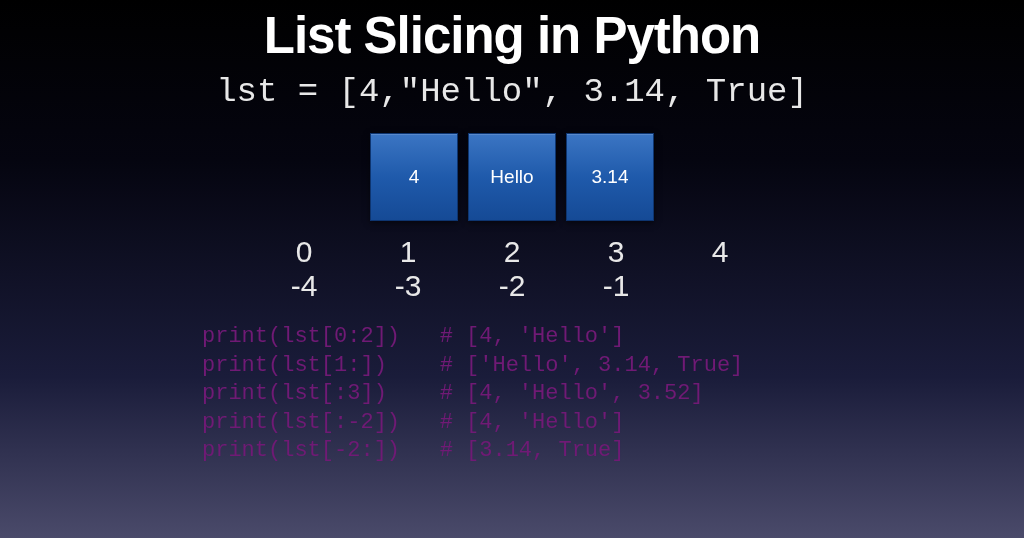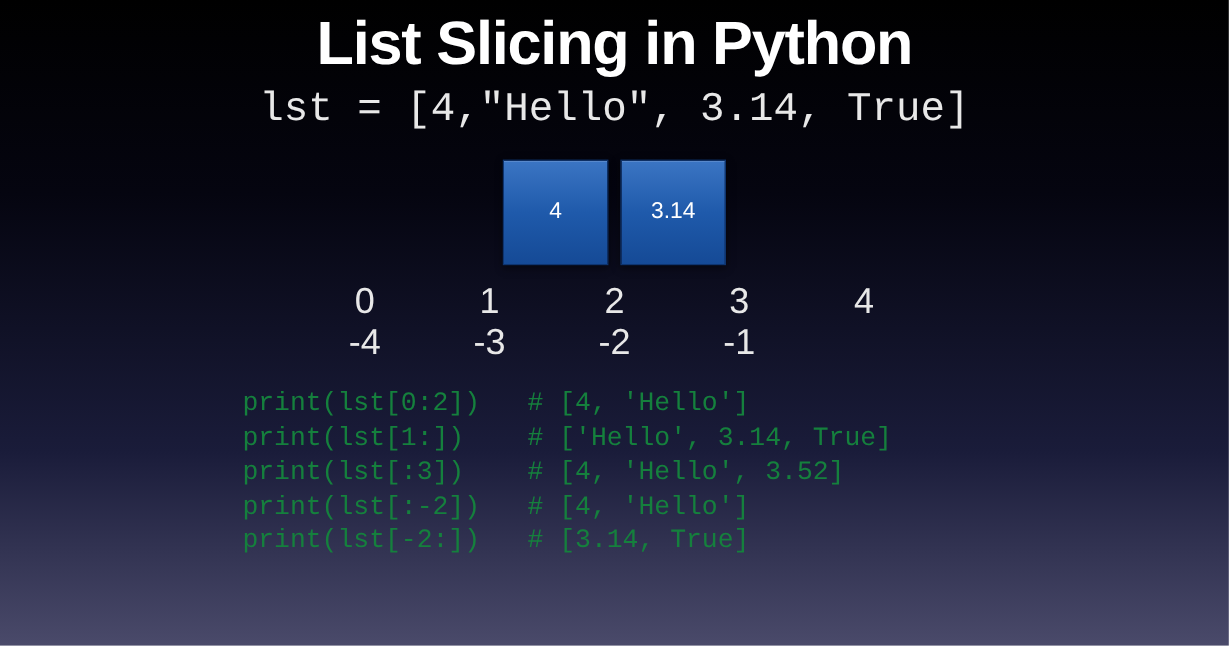--- a/index.html
+++ b/index.html
@@ -42,35 +42,36 @@
     font-size:30px;
     color:#e8e8e8;
     font-family:"Helvetica Neue",Helvetica,Arial,sans-serif;
   }
   .irow{display:flex}
   .icell{width:104px;text-align:center}
   .neg .icell{text-align:center}
   .code{
     font-family:"Courier New",Courier,monospace;
     font-size:22px;
-    color:#15803d;
+    color:#701a75;
     margin:20px 0 0 202px;
     line-height:1.3;
   }
   .code .line{white-space:pre}
 </style>
 </head>
 <body>
 
 <div class="title">List Slicing in Python</div>
 
 <div class="decl">lst = [4,"Hello", 3.14, True]</div>
 
 <div class="boxes">
   <div class="box">4</div>
+  <div class="box">Hello</div>
   <div class="box">3.14</div>
 </div>
 
 <div class="indices">
   <div class="irow">
     <div class="icell">0</div>
     <div class="icell">1</div>
     <div class="icell">2</div>
     <div class="icell">3</div>
     <div class="icell">4</div>

